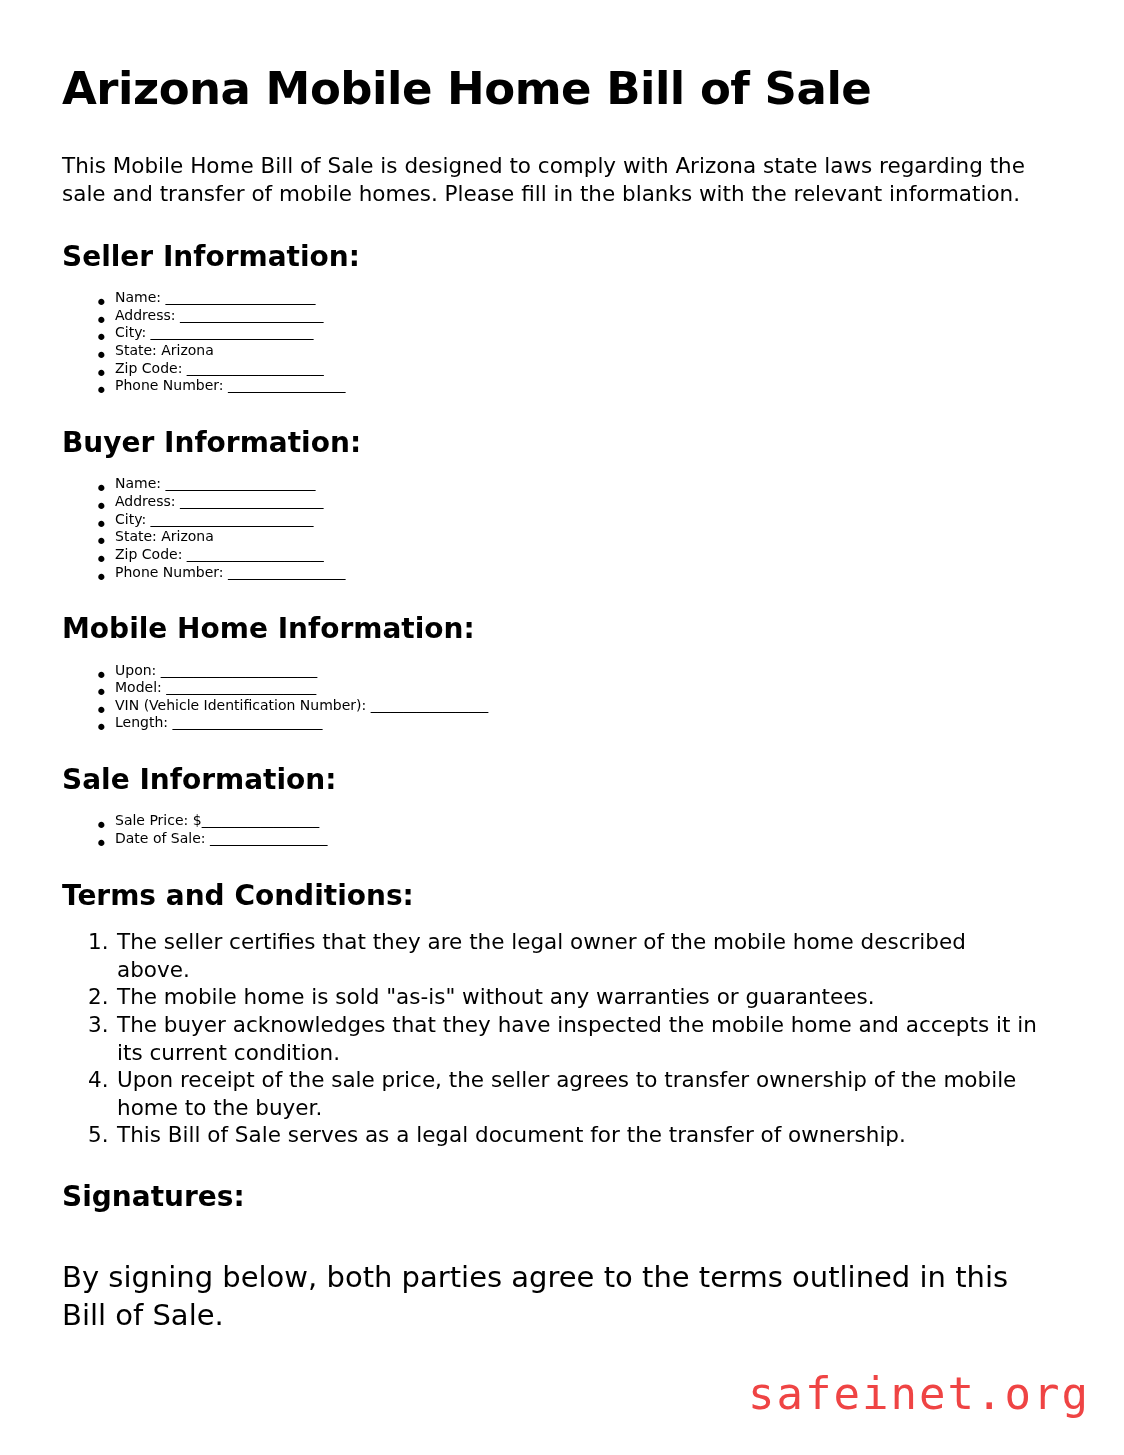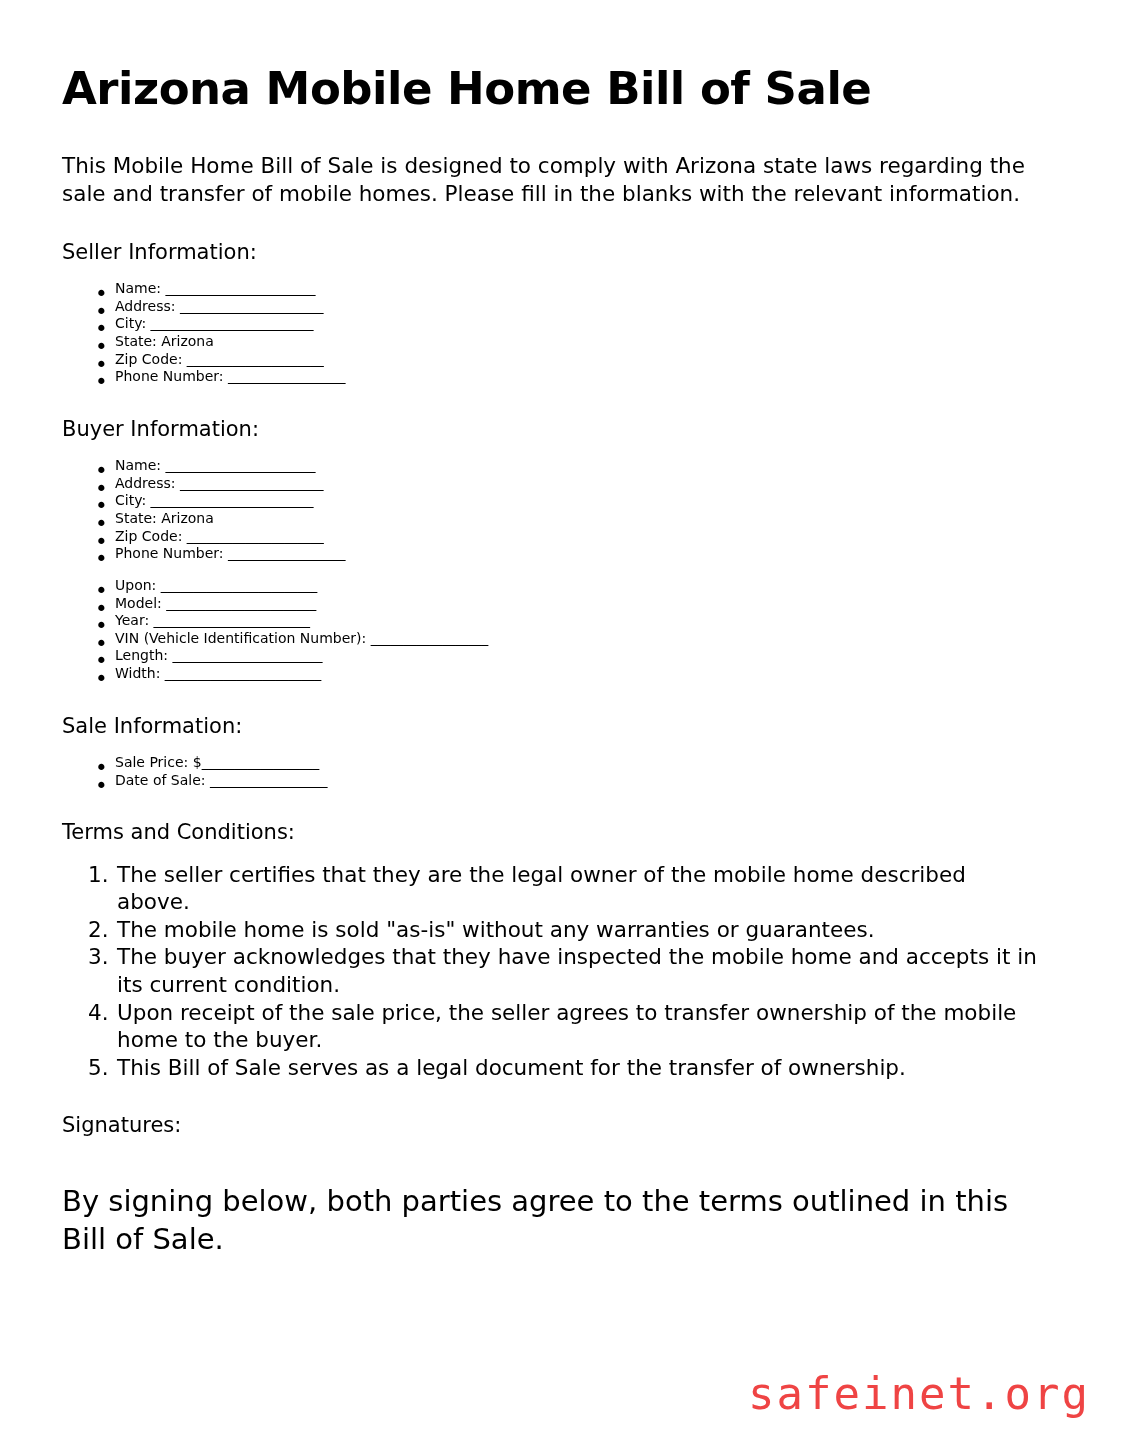--- a/index.html
+++ b/index.html
@@ -39,22 +39,22 @@
     line-height: 1.18;
   }
   p.intro {
     font-size: 21.5px;
     line-height: 1.32;
     margin: 37px 0 0 0;
     padding: 0;
     max-width: 985px;
   }
   h2.section-heading {
-    font-size: 21px;
-    font-weight: normal;
+    font-size: 28px;
+    font-weight: bold;
     margin: 30px 0 0 0;
     padding: 0;
     line-height: 1.3;
   }
   ul.field-list {
     list-style: none;
     margin: 14px 0 0 0;
     padding: 0;
   }
   ul.field-list li {
@@ -141,27 +141,26 @@
     <h2 class="section-heading">Buyer Information:</h2>
     <ul class="field-list">
       <li><span>Name: </span><span class="blank">_______________________</span></li>
       <li><span>Address: </span><span class="blank">______________________</span></li>
       <li><span>City: </span><span class="blank">_________________________</span></li>
       <li><span>State: Arizona</span><span class="blank"></span></li>
       <li><span>Zip Code: </span><span class="blank">_____________________</span></li>
       <li><span>Phone Number: </span><span class="blank">__________________</span></li>
     </ul>
 
+    <h2 class="section-heading">Mobile Home Information:</h2>
     <ul class="field-list">
       <li><span>Upon: </span><span class="blank">________________________</span></li>
       <li><span>Model: </span><span class="blank">_______________________</span></li>
-      <li><span>Year: </span><span class="blank">________________________</span></li>
       <li><span>VIN (Vehicle Identification Number): </span><span class="blank">__________________</span></li>
       <li><span>Length: </span><span class="blank">_______________________</span></li>
-      <li><span>Width: </span><span class="blank">________________________</span></li>
     </ul>
 
     <h2 class="section-heading">Sale Information:</h2>
     <ul class="field-list">
       <li><span>Sale Price: $</span><span class="blank">__________________</span></li>
       <li><span>Date of Sale: </span><span class="blank">__________________</span></li>
     </ul>
 
     <h2 class="section-heading">Terms and Conditions:</h2>
     <ol class="terms-list">

